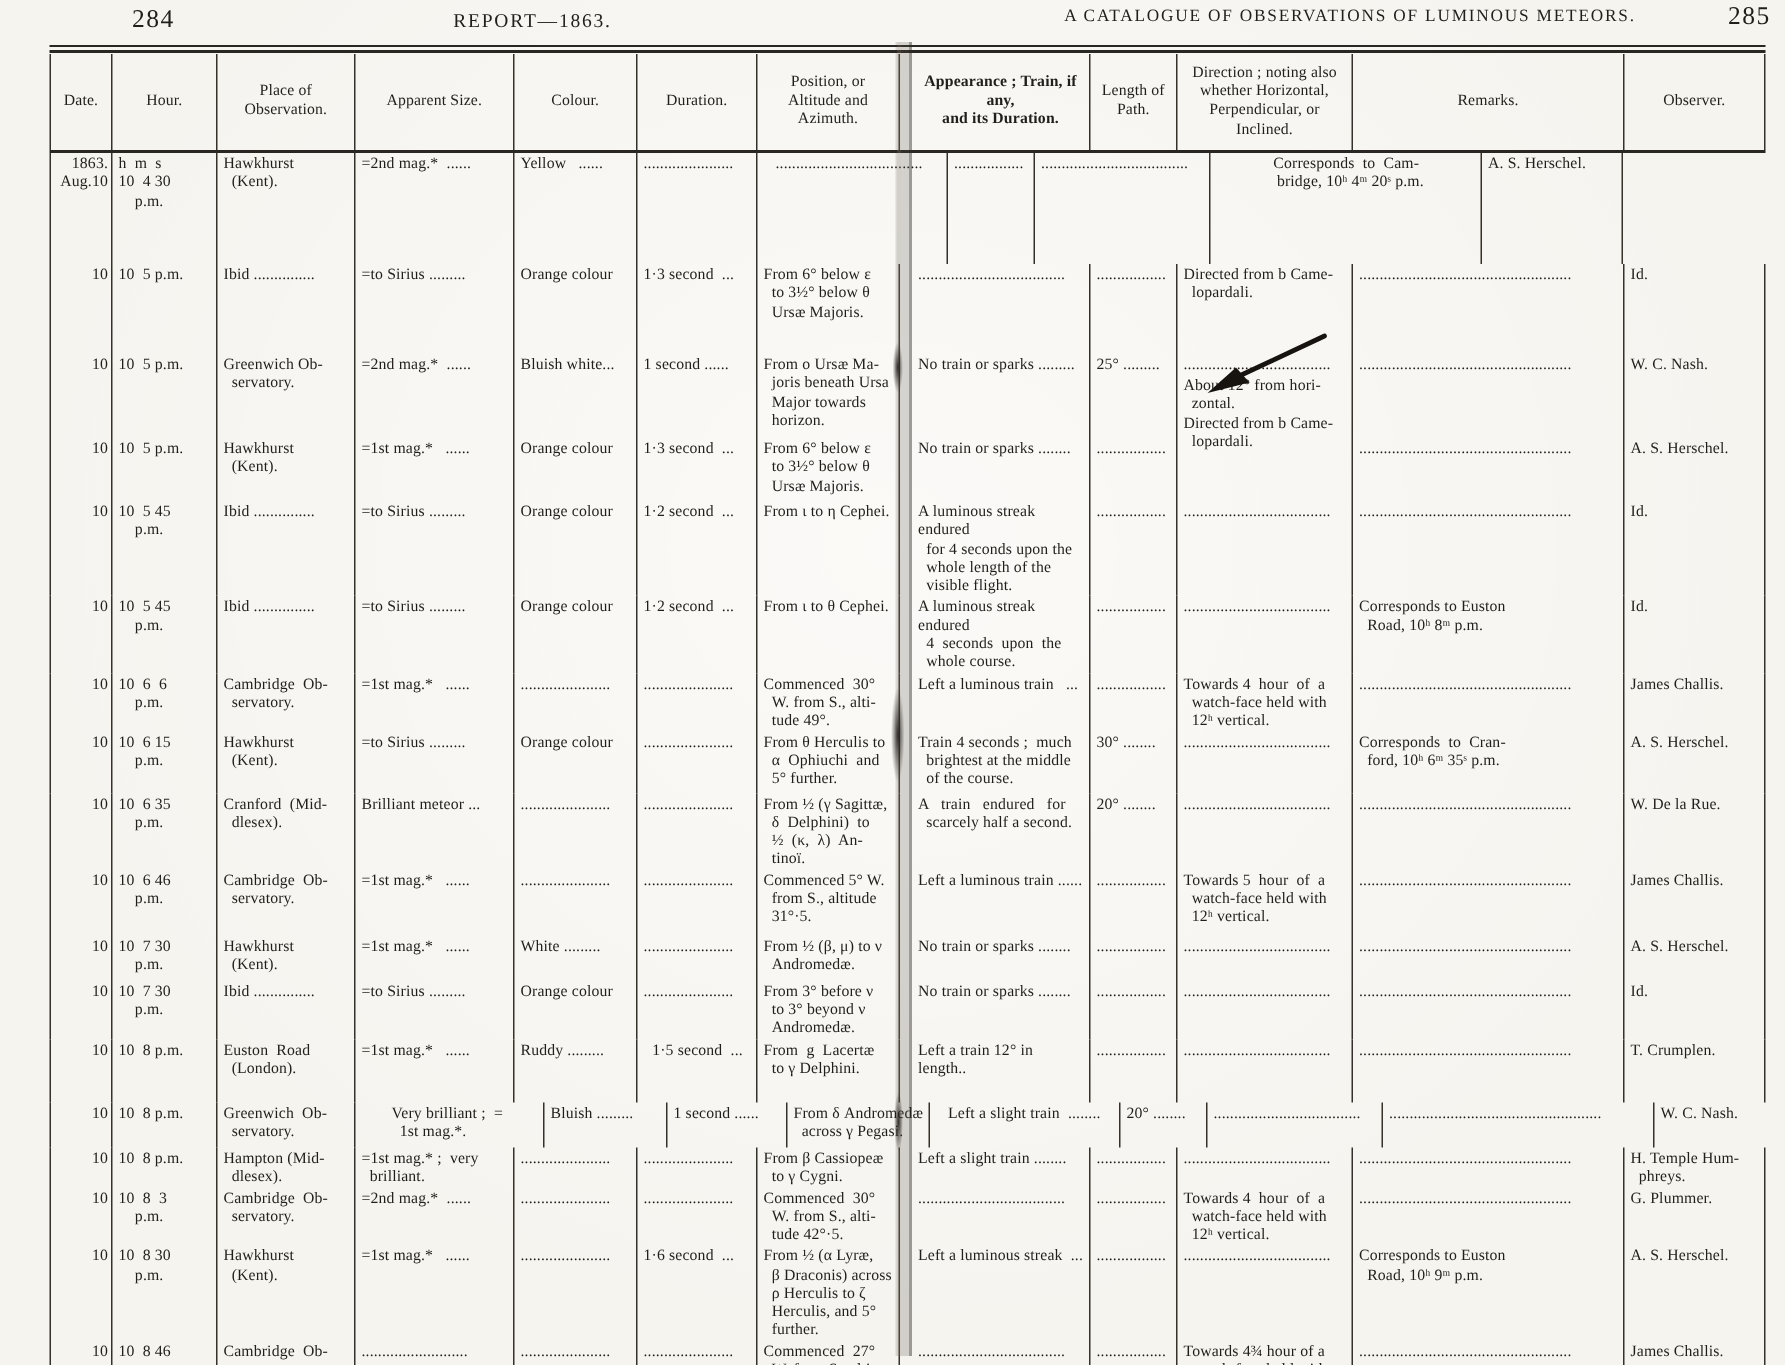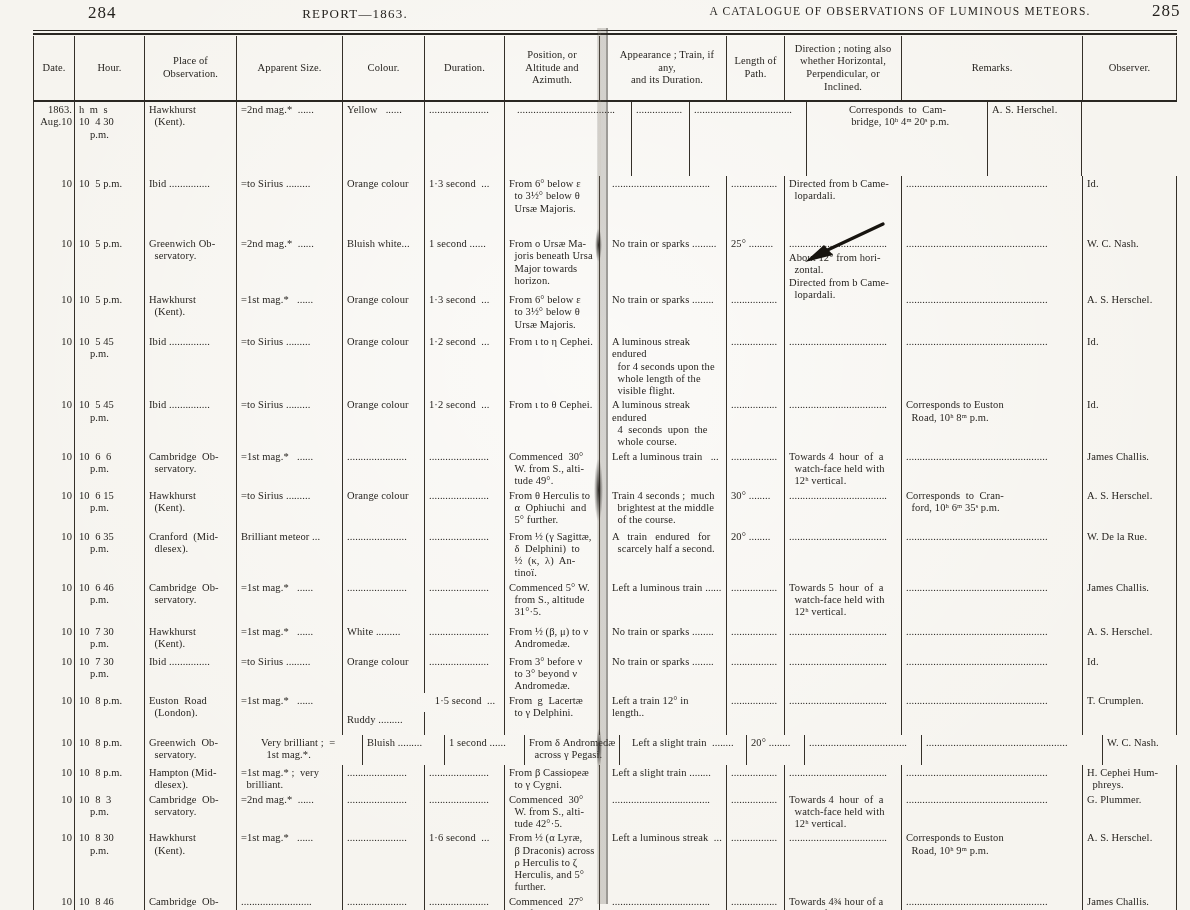--- a/index.html
+++ b/index.html
@@ -87,21 +87,21 @@
         <div class="cell hcell col-hour" style="width: 70px;">Hour.</div>
         <div class="cell hcell col-place" style="width: 92px;">Place of
 Observation.</div>
         <div class="cell hcell col-size" style="width: 106px;">Apparent Size.</div>
         <div class="cell hcell col-colour" style="width: 82px;">Colour.</div>
         <div class="cell hcell col-duration" style="width: 80px;">Duration.</div>
         <div class="cell hcell col-position" style="width: 95px;">Position, or
 Altitude and
 Azimuth.</div>
         <div class="gut"></div>
-        <div class="cell hcell col-appearance" style="width: 119px;">Appearance ;  Train, if any,
+        <div class="cell hcell col-appearance" style="width: 119px; font-weight: bold;">Appearance ;  Train, if any,
 and its Duration.</div>
         <div class="cell hcell col-length" style="width: 58px;">Length of
 Path.</div>
         <div class="cell hcell col-direction" style="width: 117px;">Direction ; noting also
 whether Horizontal,
 Perpendicular, or
 Inclined.</div>
         <div class="cell hcell col-remarks" style="width: 181px;">Remarks.</div>
         <div class="cell hcell col-observer" style="width: 94px;">Observer.</div>
       </div>
@@ -341,21 +341,21 @@
           <div class="cell col-direction" style="width: 117px;">....................................</div>
           <div class="cell col-remarks" style="width: 181px;">....................................................</div>
           <div class="cell col-observer" style="width: 94px;">Id.</div>
         </div>
         <div class="trow" style="min-height: 42px;">
           <div class="cell col-date" style="width: 42px;">10</div>
           <div class="cell col-hour" style="width: 70px;">10  8 p.m.</div>
           <div class="cell col-place" style="width: 92px;">Euston  Road
   (London).</div>
           <div class="cell col-size" style="width: 106px;">=1st mag.*   ......</div>
-          <div class="cell col-colour" style="width: 82px; margin-top: 19px;">Ruddy .........</div>
+          <div class="cell col-colour" style="width: 82px;">Ruddy .........</div>
           <div class="cell col-duration" style="width: 80px; text-align: center;">1·5 second  ...</div>
           <div class="cell col-position" style="width: 95px;">From  g  Lacertæ
   to γ Delphini.</div>
           <div class="gut"></div>
           <div class="cell col-appearance" style="width: 119px;">Left a train 12° in length..</div>
           <div class="cell col-length" style="width: 58px;">.................</div>
           <div class="cell col-direction" style="width: 117px;">....................................</div>
           <div class="cell col-remarks" style="width: 181px;">....................................................</div>
           <div class="cell col-observer" style="width: 94px;">T. Crumplen.</div>
         </div>
@@ -386,21 +386,21 @@
   brilliant.</div>
           <div class="cell col-colour" style="width: 82px;">......................</div>
           <div class="cell col-duration" style="width: 80px;">......................</div>
           <div class="cell col-position" style="width: 95px;">From β Cassiopeæ
   to γ Cygni.</div>
           <div class="gut"></div>
           <div class="cell col-appearance" style="width: 119px;">Left a slight train ........</div>
           <div class="cell col-length" style="width: 58px;">.................</div>
           <div class="cell col-direction" style="width: 117px;">....................................</div>
           <div class="cell col-remarks" style="width: 181px;">....................................................</div>
-          <div class="cell col-observer" style="width: 94px;">H. Cephei Hum-
+          <div class="cell col-observer" style="width: 94px;">H. Temple Hum-
   phreys.</div>
         </div>
         <div class="trow" style="min-height: 33px;">
           <div class="cell col-date" style="width: 42px;">10</div>
           <div class="cell col-hour" style="width: 70px;">10  8  3
     p.m.</div>
           <div class="cell col-place" style="width: 92px;">Cambridge  Ob-
   servatory.</div>
           <div class="cell col-size" style="width: 106px;">=2nd mag.*  ......</div>
           <div class="cell col-colour" style="width: 82px;">......................</div>

